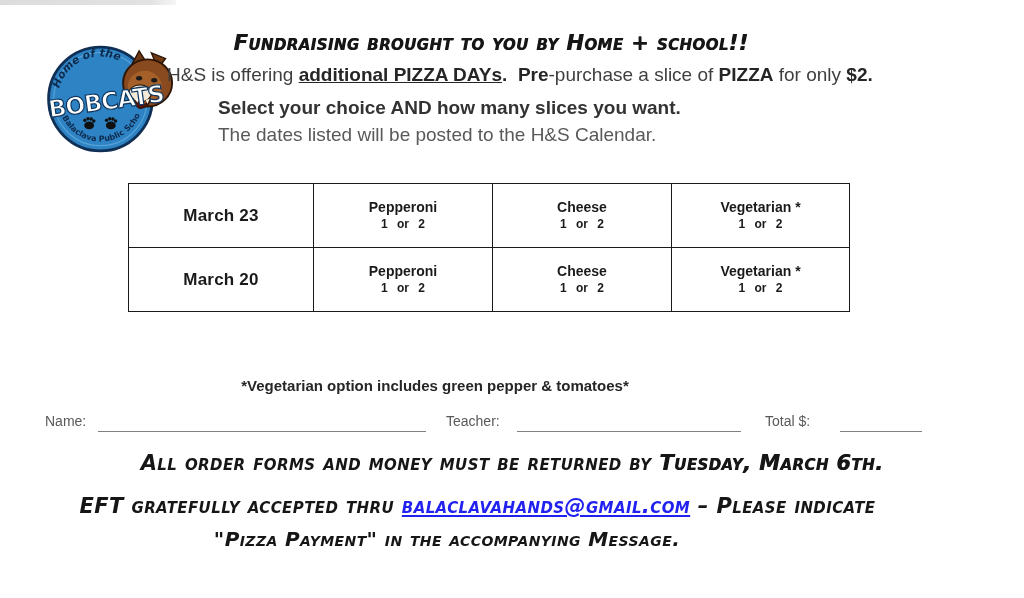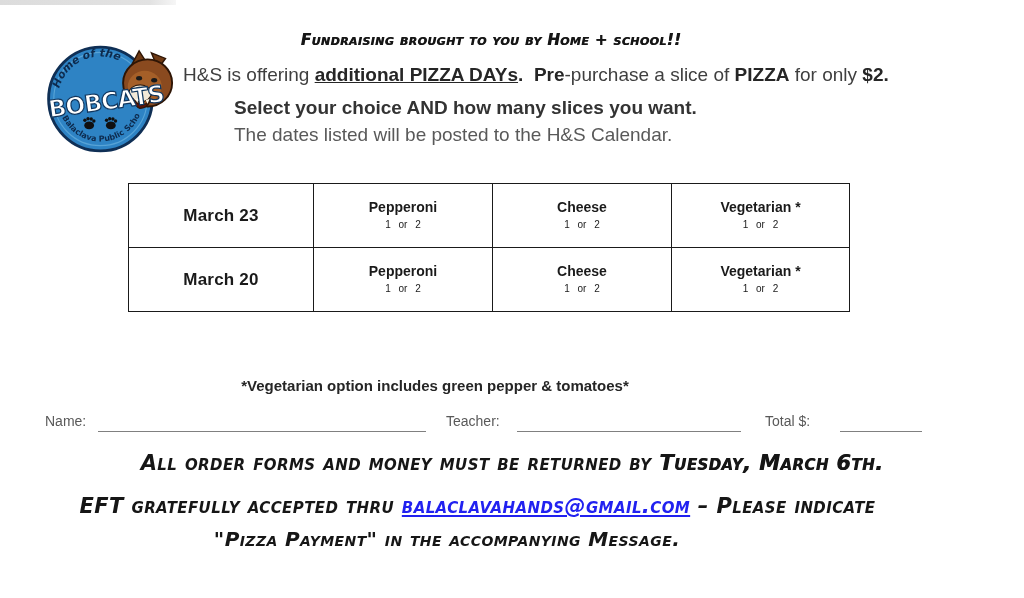--- a/index.html
+++ b/index.html
@@ -10,37 +10,37 @@
   
   .top-strip{left:0;top:0;width:176px;height:5px;
              background:linear-gradient(to right,#dcdcdc 0%,#e2e2e2 85%,#f6f6f6 100%);}
 
   
   .marker{font-family:"DejaVu Sans",sans-serif;font-weight:bold;font-style:oblique;
           font-variant:small-caps;color:#161616;letter-spacing:.4px;}
   .thicker{text-shadow:.5px 0 0 currentColor;}
 
   .title{left:0;top:31px;width:1024px;box-sizing:border-box;padding-right:42px;
-         text-align:center;font-size:15px;}
+         text-align:center;font-size:21px;}
 
-  .intro-line{white-space:pre-wrap;font-size:19px;color:#3f3f3f;margin-left:16px;}
+  .intro-line{white-space:pre-wrap;font-size:19px;color:#3f3f3f;}
   .intro-1{left:167px;top:64px;}
   .intro-2{left:218px;top:97px;font-weight:bold;color:#333333;}
   .intro-3{left:218px;top:124px;color:#595959;}
   .b{font-weight:bold;color:#262626;}
   .bu{font-weight:bold;color:#262626;text-decoration:underline;}
 
   
   table.order{position:absolute;left:128px;top:183px;border-collapse:collapse;border-radius:24px;}
   table.order td{border:1.5px solid #1a1a1a;height:63px;text-align:center;vertical-align:middle;
                  padding:0;color:#1a1a1a;}
   td.datecell{width:184px;font-size:17px;font-weight:600;letter-spacing:.2px;}
   td.optcell{width:178px;}
   .optname{font-size:14px;font-weight:bold;line-height:17px;}
-  .optqty{font-size:10px;font-weight:normal;line-height:17px;word-spacing:.5em;}
+  .optqty{font-size:12px;font-weight:bold;line-height:17px;word-spacing:.5em;}
 
   .footnote{left:120px;top:377px;width:630px;text-align:center;
             font-size:15px;font-weight:bold;color:#262626;}
 
   
   .formlabel{font-size:14px;color:#595959;}
   .blank{border-bottom:1.4px solid #808080;height:19px;}
 
   
   .foot1{left:0;top:451px;width:1024px;text-align:center;font-size:21px;white-space:pre-wrap;}

